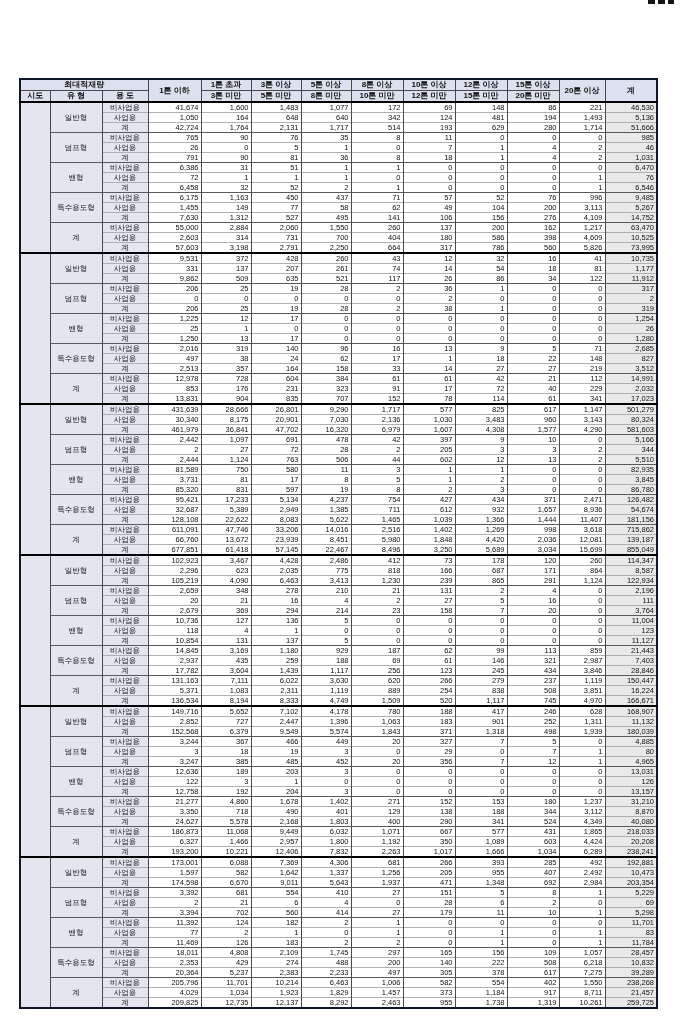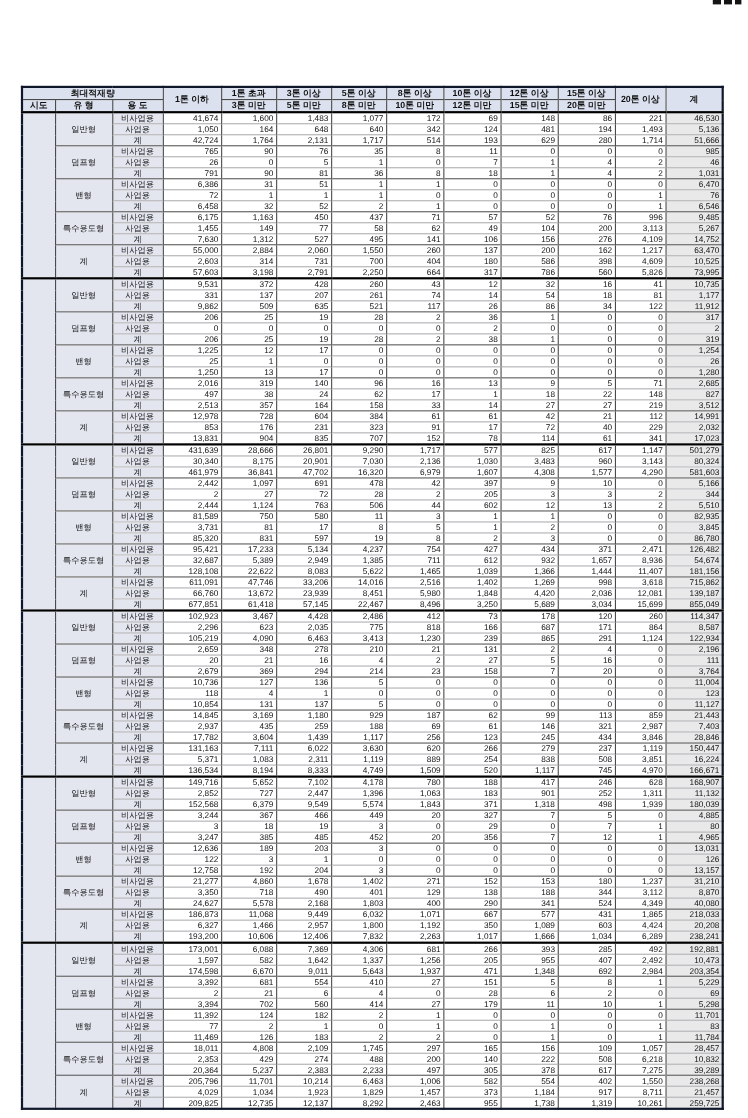--- a/index.html
+++ b/index.html
@@ -1070,21 +1070,21 @@
           <td class="num" rowspan="1" colspan="1">1,192</td>
           <td class="num" rowspan="1" colspan="1">350</td>
           <td class="num" rowspan="1" colspan="1">1,089</td>
           <td class="num" rowspan="1" colspan="1">603</td>
           <td class="num" rowspan="1" colspan="1">4,424</td>
           <td class="num tot" rowspan="1" colspan="1">20,208</td>
         </tr>
         <tr>
           <td class="lbl" rowspan="1" colspan="1">계</td>
           <td class="num" rowspan="1" colspan="1">193,200</td>
-          <td class="num" rowspan="1" colspan="1">10,606</td>
+          <td class="num" rowspan="1" colspan="1">10,221</td>
           <td class="num" rowspan="1" colspan="1">12,406</td>
           <td class="num" rowspan="1" colspan="1">7,832</td>
           <td class="num" rowspan="1" colspan="1">2,263</td>
           <td class="num" rowspan="1" colspan="1">1,017</td>
           <td class="num" rowspan="1" colspan="1">1,666</td>
           <td class="num" rowspan="1" colspan="1">1,034</td>
           <td class="num" rowspan="1" colspan="1">6,289</td>
           <td class="num tot" rowspan="1" colspan="1">238,241</td>
         </tr>
         <tr class="region-start">

